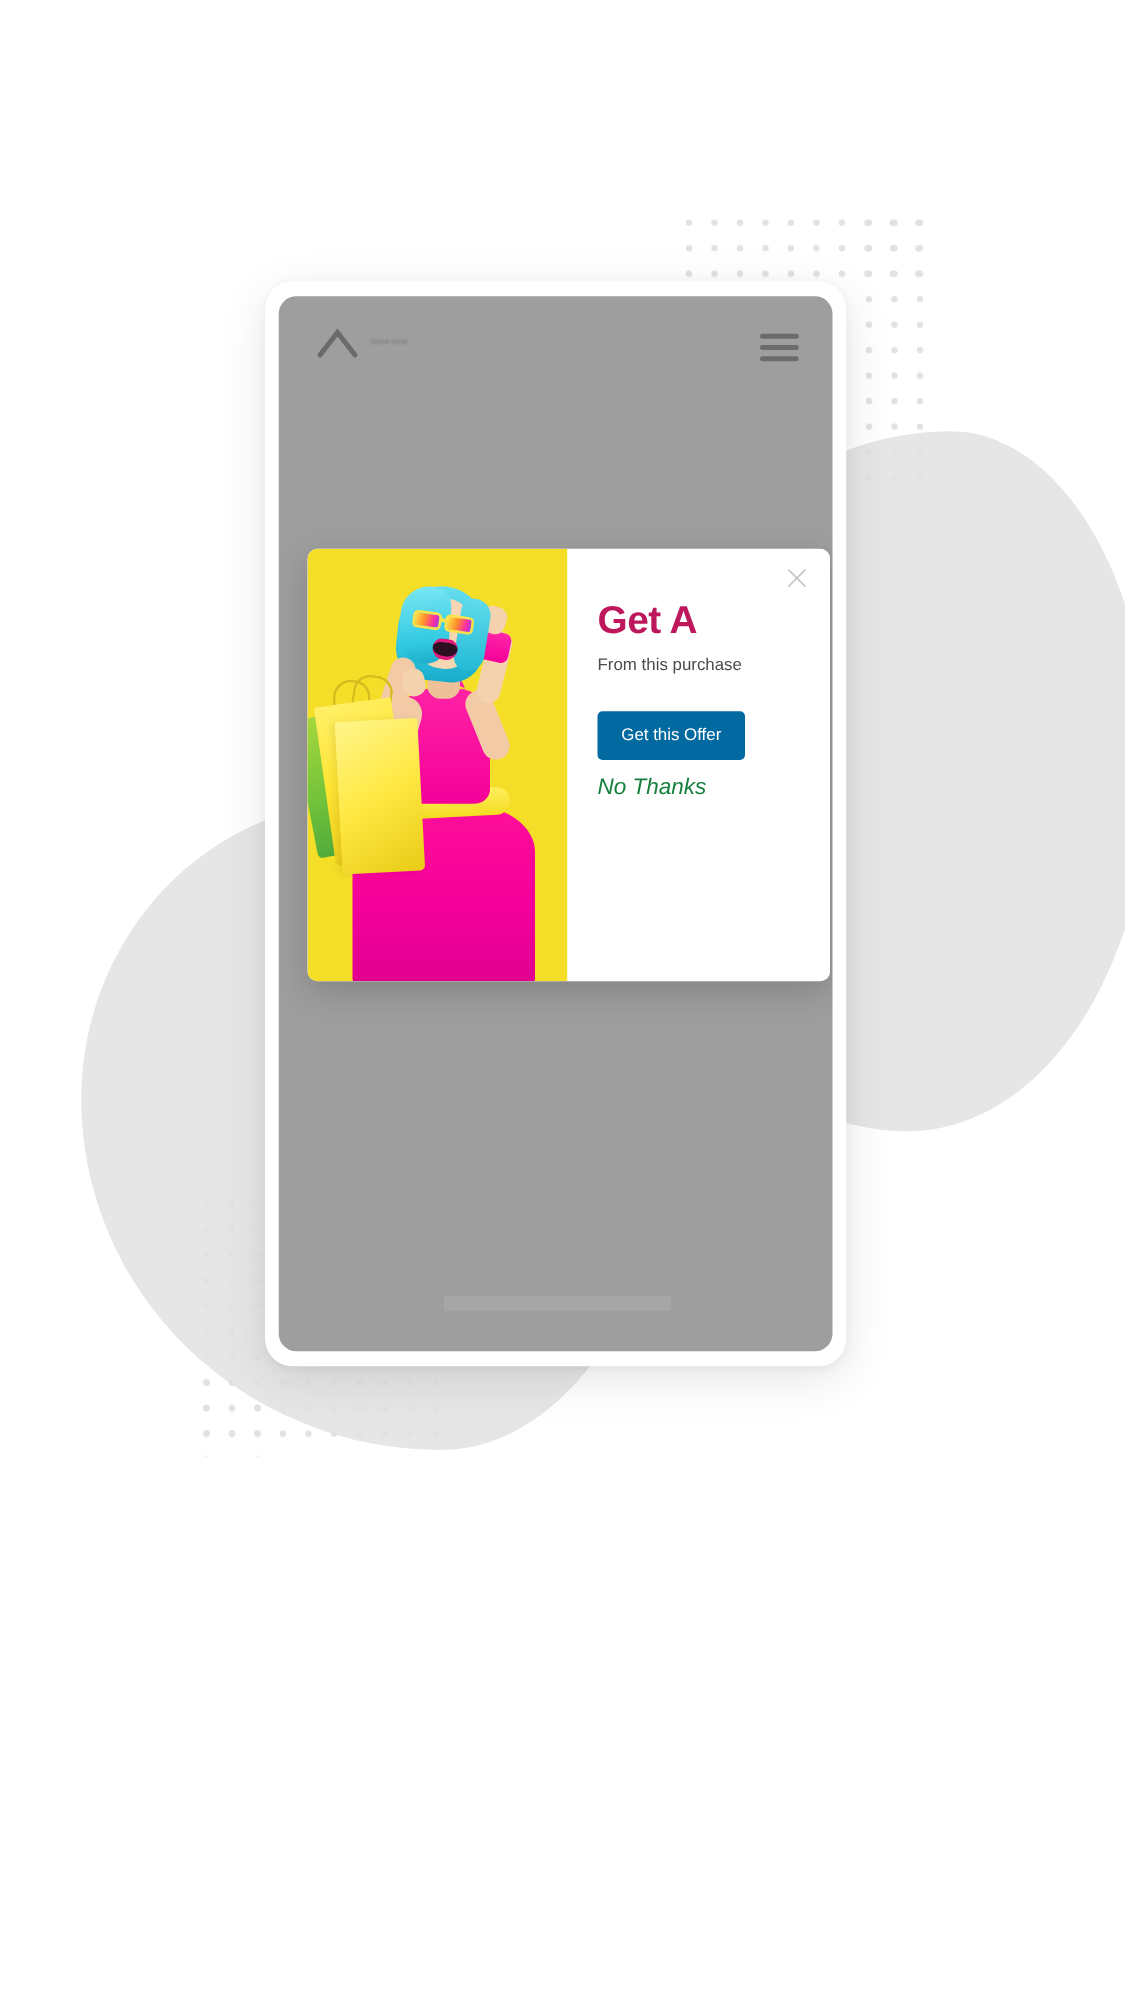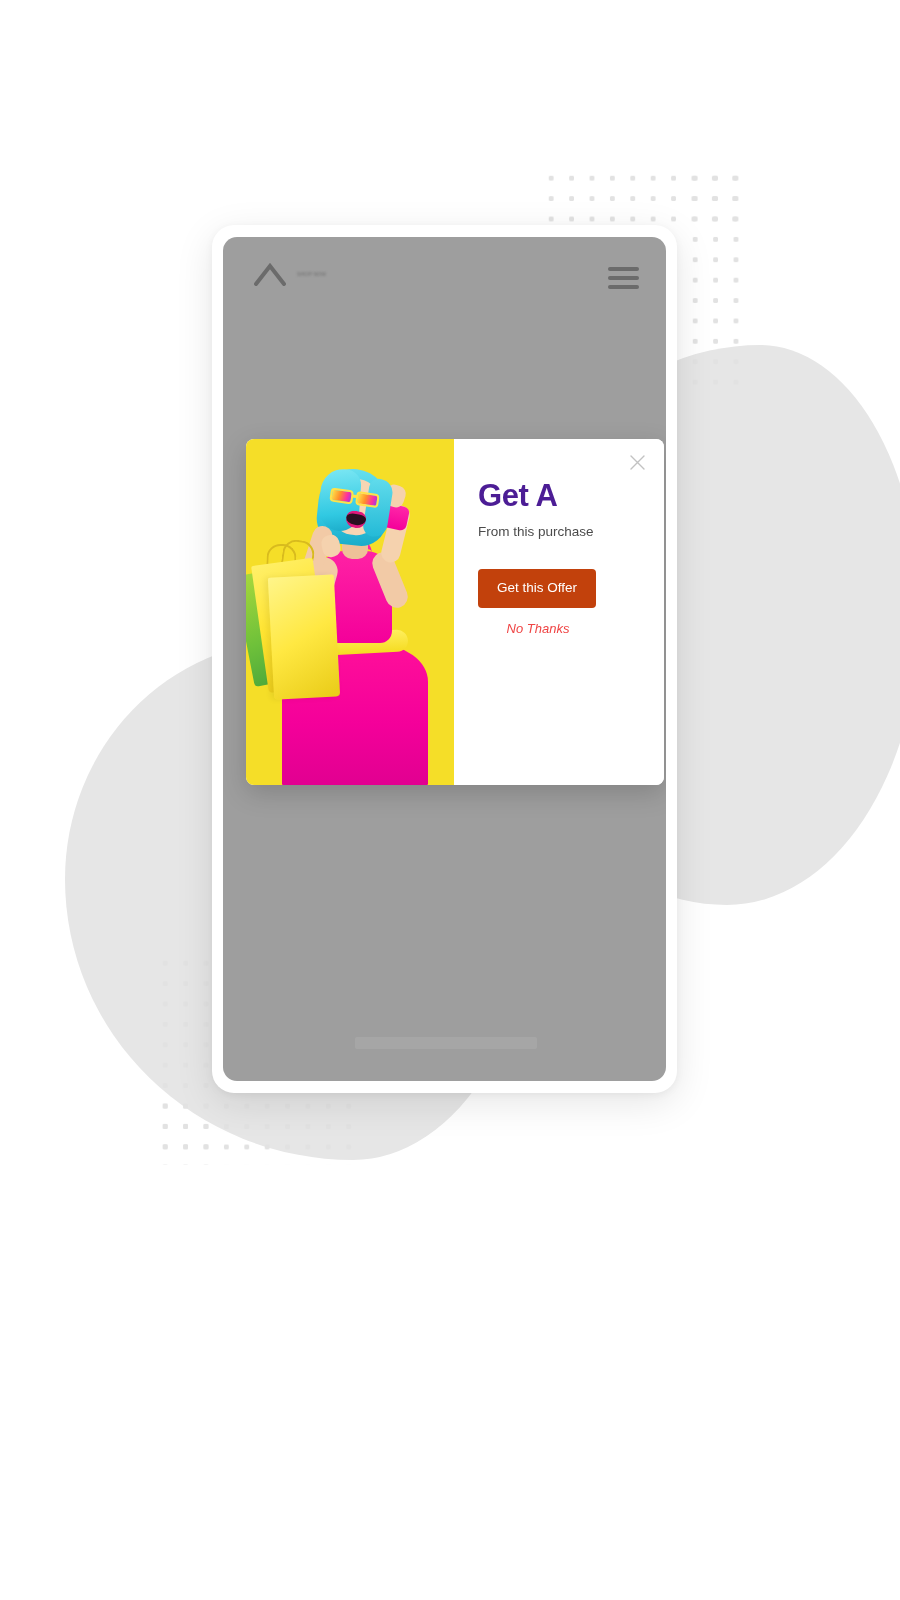--- a/index.html
+++ b/index.html
@@ -201,21 +201,21 @@
     display: flex;
     align-items: center;
     justify-content: center;
     color: #bdbdbd;
   }
 
   .headline {
     font-size: 31px;
     line-height: 37px;
     font-weight: bold;
-    color: #4c1d95;
+    color: #be185d;
     letter-spacing: -0.4px;
   }
   .headline-accent {
     font-size: 33px;
     line-height: 39px;
     font-weight: bold;
     color: #f9049b;
     letter-spacing: -0.4px;
   }
 
@@ -232,39 +232,39 @@
     line-height: 23px;
     font-style: italic;
     font-weight: bold;
     color: #3c3c3c;
     letter-spacing: -0.2px;
   }
 
   .cta-btn {
     margin-top: 28px;
     display: inline-block;
-    background: #c2410c;
+    background: #0369a1;
     color: #ffffff;
     font-size: 13.5px;
     line-height: 16px;
     padding: 11px 19px 12px;
     border-radius: 4px;
     border: none;
     font-family: inherit;
   }
 
   .decline-link {
     display: block;
     margin-top: 13px;
     width: 120px;
-    text-align: center;
-    font-size: 13px;
+    text-align: left;
+    font-size: 18px;
     line-height: 16px;
     font-style: italic;
-    color: #ef4444;
+    color: #15803d;
   }
 
   
   .illus { position: absolute; inset: 0; }
 
   .bags {
     position: absolute;
     left: -6px; top: 118px;
     width: 108px; height: 142px;
     transform: rotate(-6deg);

